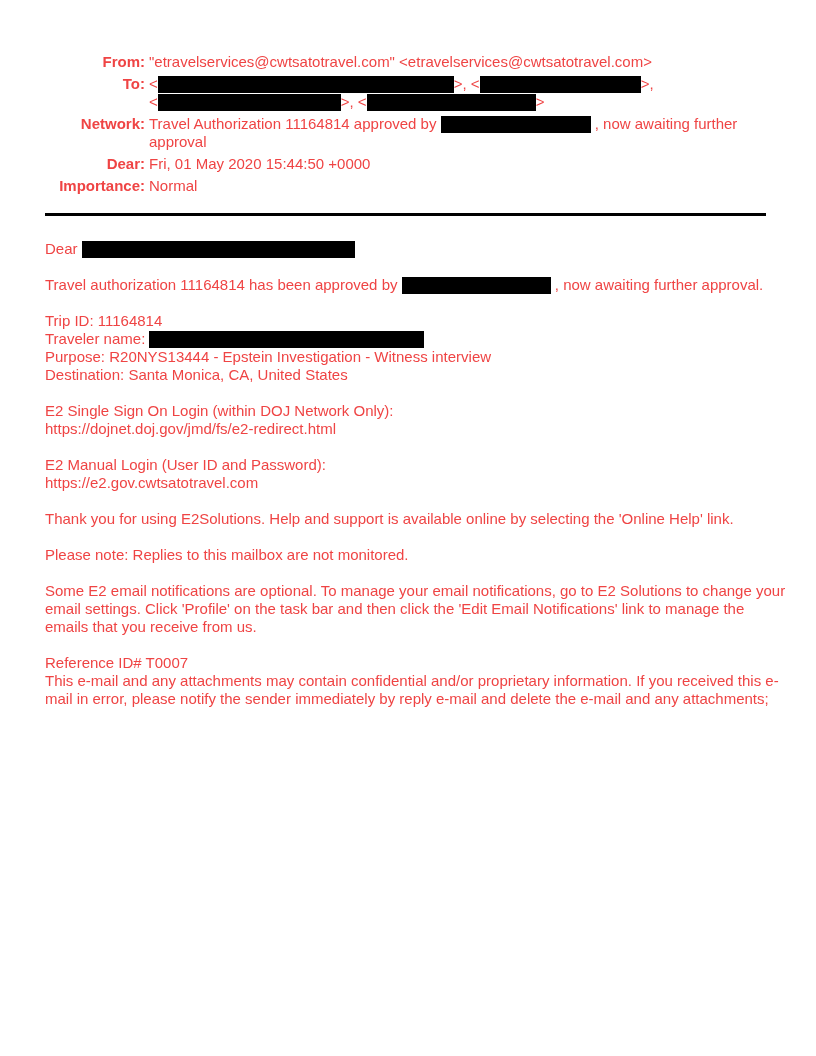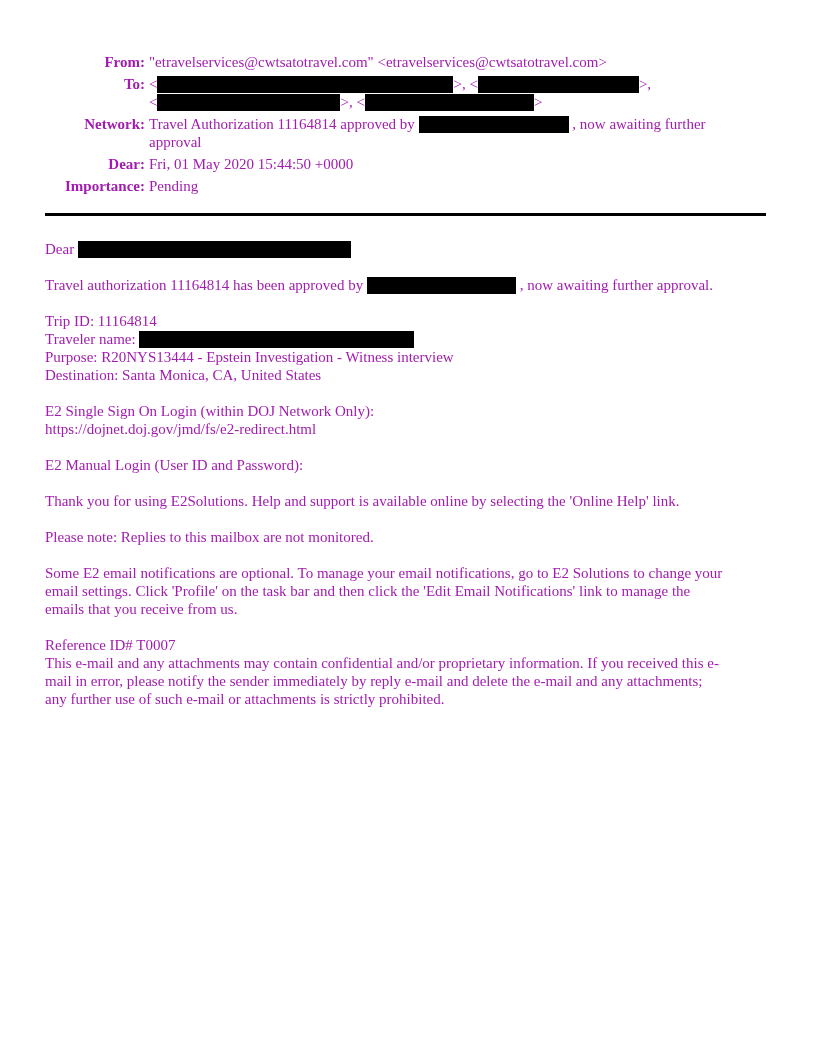--- a/index.html
+++ b/index.html
@@ -1,22 +1,22 @@
 <!DOCTYPE html>
 <html><head>
 <meta charset="utf-8">
 <style>
   html, body { margin: 0; padding: 0; background: #ffffff; }
   .page {
     position: relative;
     width: 816px;
     height: 972px;
     background: #ffffff;
-    color: #a21caf;
-    font-family: Liberation Serif, serif;
+    color: #ef4444;
+    font-family: Liberation Sans, sans-serif;
     font-size: 15px;
     line-height: 18px;
     overflow: hidden;
   }
   table.header-table {
     border-collapse: separate;
     border-spacing: 0 4px;
     margin: 49px 0 0 45px;
   }
   th.hlabel {
@@ -78,21 +78,21 @@
         </tr>
         <tr>
           <th class="hlabel">Dear:</th>
           <td class="hvalue">
             <div class="line">Fri, 01 May 2020 15:44:50 +0000</div>
           </td>
         </tr>
         <tr>
           <th class="hlabel">Importance:</th>
           <td class="hvalue">
-            <div class="line">Pending</div>
+            <div class="line">Normal</div>
           </td>
         </tr>
       </tbody>
   </table>
   <div class="separator"></div>
   <div class="email-body">
       <div class="para">
         <div class="line">Dear <span class="redaction" style="width: 273px; background: rgb(0, 0, 0);"></span></div>
       </div>
       <div class="para">
@@ -103,32 +103,32 @@
         <div class="line">Traveler name: <span class="redaction" style="width: 275px; background: rgb(0, 0, 0);"></span></div>
         <div class="line">Purpose: R20NYS13444 - Epstein Investigation - Witness interview</div>
         <div class="line">Destination: Santa Monica, CA, United States</div>
       </div>
       <div class="para">
         <div class="line">E2 Single Sign On Login (within DOJ Network Only):</div>
         <div class="line">https://dojnet.doj.gov/jmd/fs/e2-redirect.html</div>
       </div>
       <div class="para">
         <div class="line">E2 Manual Login (User ID and Password):</div>
+        <div class="line">https://e2.gov.cwtsatotravel.com</div>
       </div>
       <div class="para">
         <div class="line">Thank you for using E2Solutions. Help and support is available online by selecting the 'Online Help' link.</div>
       </div>
       <div class="para">
         <div class="line">Please note: Replies to this mailbox are not monitored.</div>
       </div>
       <div class="para">
         <div class="line">Some E2 email notifications are optional. To manage your email notifications, go to E2 Solutions to change your</div>
         <div class="line">email settings. Click 'Profile' on the task bar and then click the 'Edit Email Notifications' link to manage the</div>
         <div class="line">emails that you receive from us.</div>
       </div>
       <div class="para">
         <div class="line">Reference ID# T0007</div>
         <div class="line">This e-mail and any attachments may contain confidential and/or proprietary information. If you received this e-</div>
         <div class="line">mail in error, please notify the sender immediately by reply e-mail and delete the e-mail and any attachments;</div>
-        <div class="line">any further use of such e-mail or attachments is strictly prohibited.</div>
       </div>
     </div>
 </div>
 
 </body></html>

